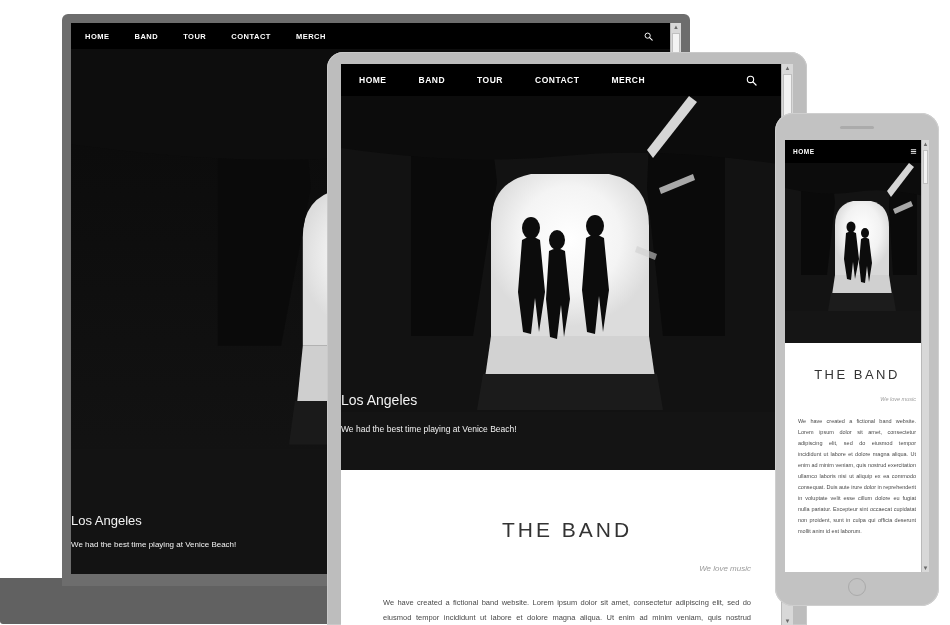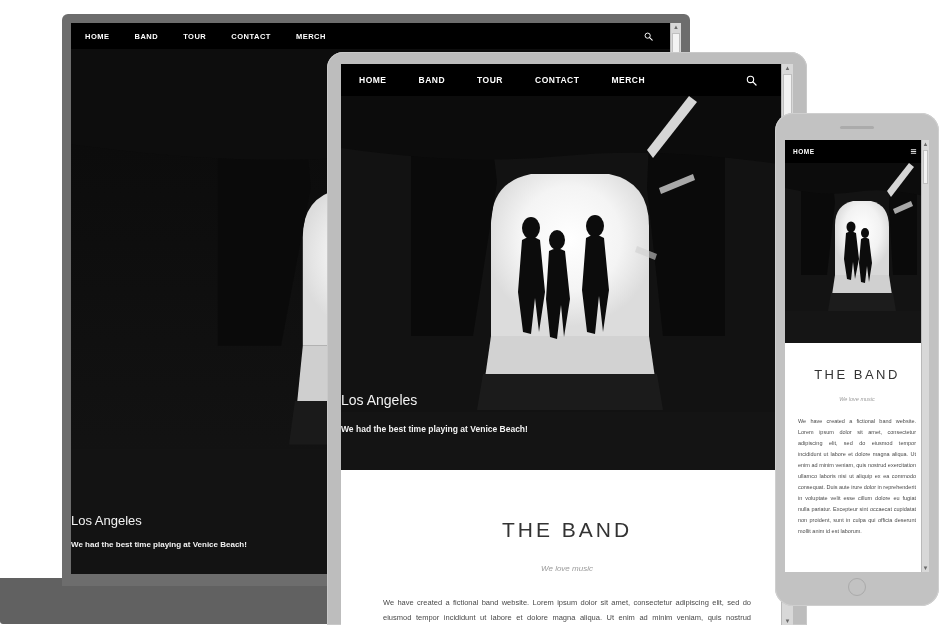--- a/index.html
+++ b/index.html
@@ -32,25 +32,25 @@
   .hero-img {
     position: absolute; left: 0; top: 0; width: 100%; height: 100%;
     background: #111111;
   }
   
   .hero-caption {
     position: absolute; left: 0; right: 0;
     text-align: left; color: #f2f2f2;
   }
   .hero-title { font-weight: 400; }
-  .hero-sub { font-weight: bold; }
+  .hero-sub { font-weight: normal; }
 
   .section-white { background: #ffffff; color: #333333; text-align: center; }
   .section-head { letter-spacing: 3px; color: #333333; font-weight: 400; }
-  .section-sub { color: #9a9a9a; font-style: italic; }
+  .section-sub { color: #9a9a9a; font-style: italic; text-align: right; }
   .section-body { color: #4a4a4a; text-align: justify; }
 
   
   .scrollbar {
     position: absolute; right: 0; top: 0; bottom: 0;
     background: #d8d8d8; border-left: 1px solid #b9b9b9;
   }
   .scrollbar .thumb {
     position: absolute; left: 1px; right: 1px; top: 10px;
     background: #f3f3f3; border: 1px solid #c0c0c0;

